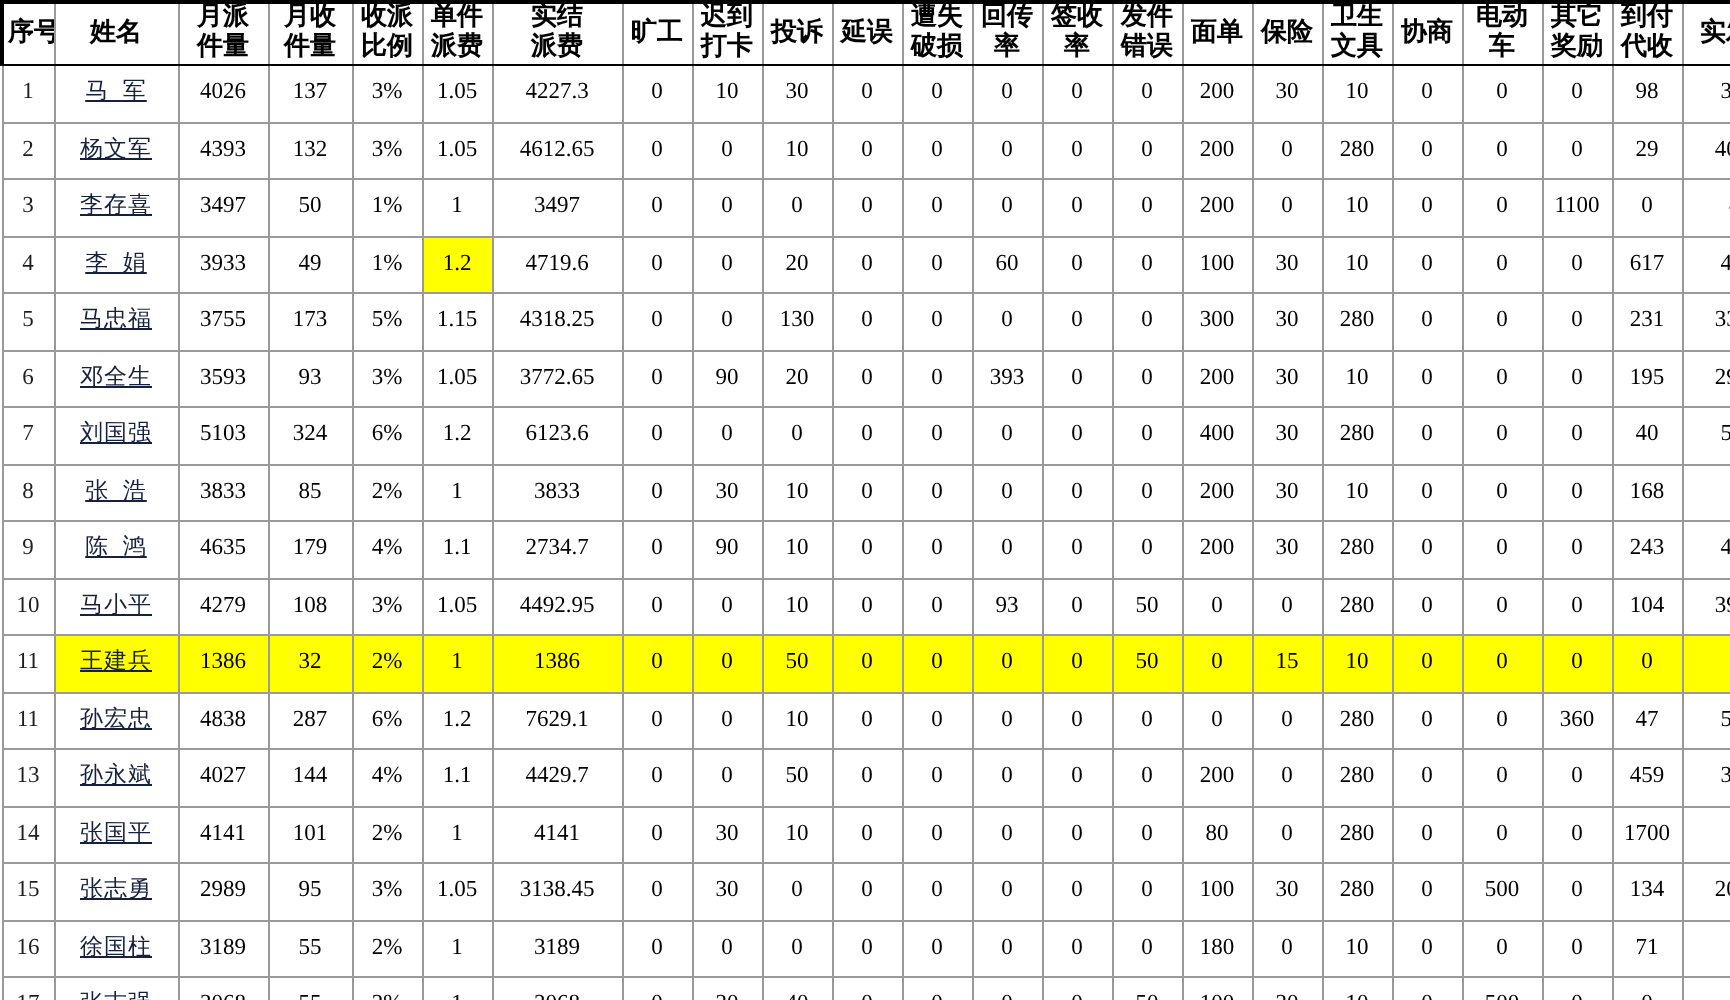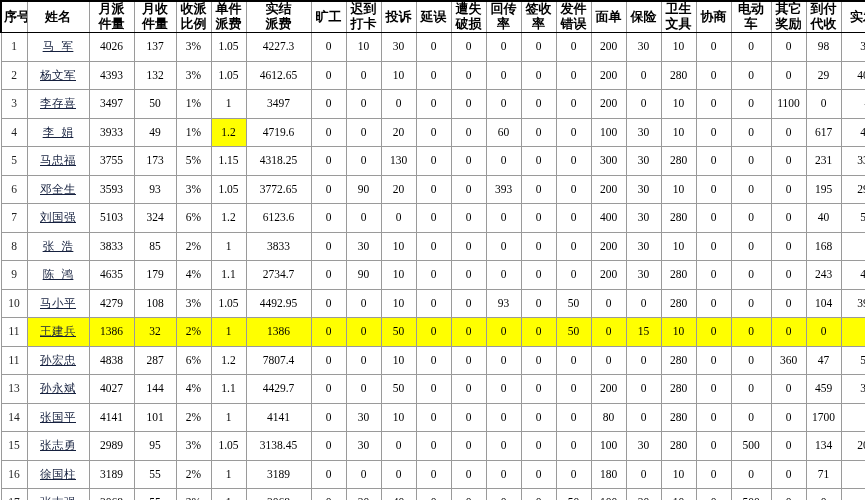--- a/index.html
+++ b/index.html
@@ -464,21 +464,21 @@
           <td class="hi">0</td>
           <td class="grp hi">1261</td>
         </tr>
         <tr>
           <td class="idx">11</td>
           <td class="name">孙宏忠</td>
           <td class="grp">4838</td>
           <td class="b">287</td>
           <td class="b">6%</td>
           <td>1.2</td>
-          <td class="b">7807.4</td>
+          <td class="b">7629.1</td>
           <td class="grp">0</td>
           <td>0</td>
           <td>10</td>
           <td>0</td>
           <td>0</td>
           <td>0</td>
           <td>0</td>
           <td>0</td>
           <td class="grp">0</td>
           <td>0</td>

